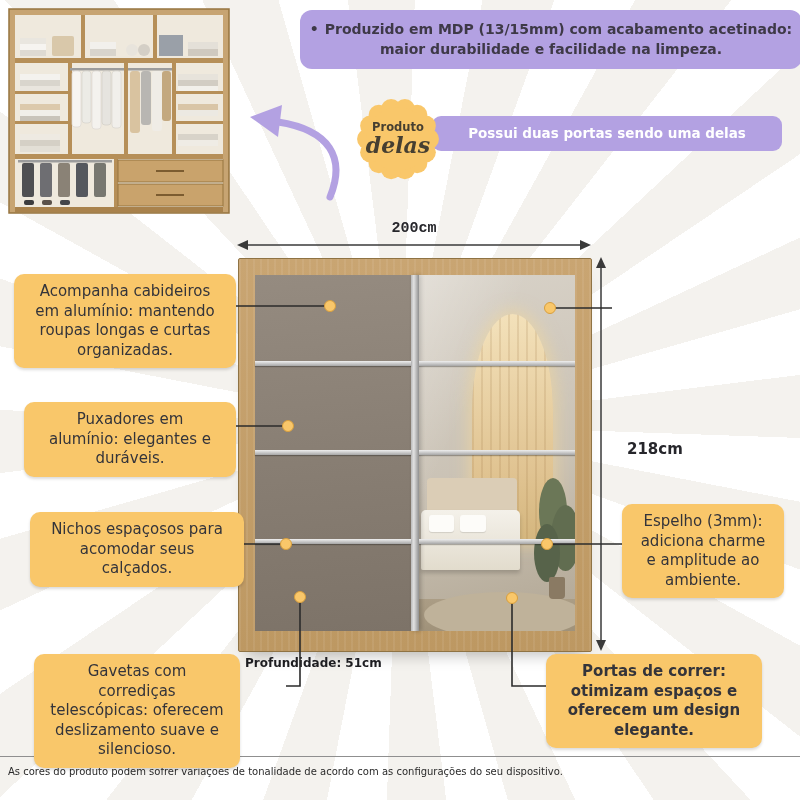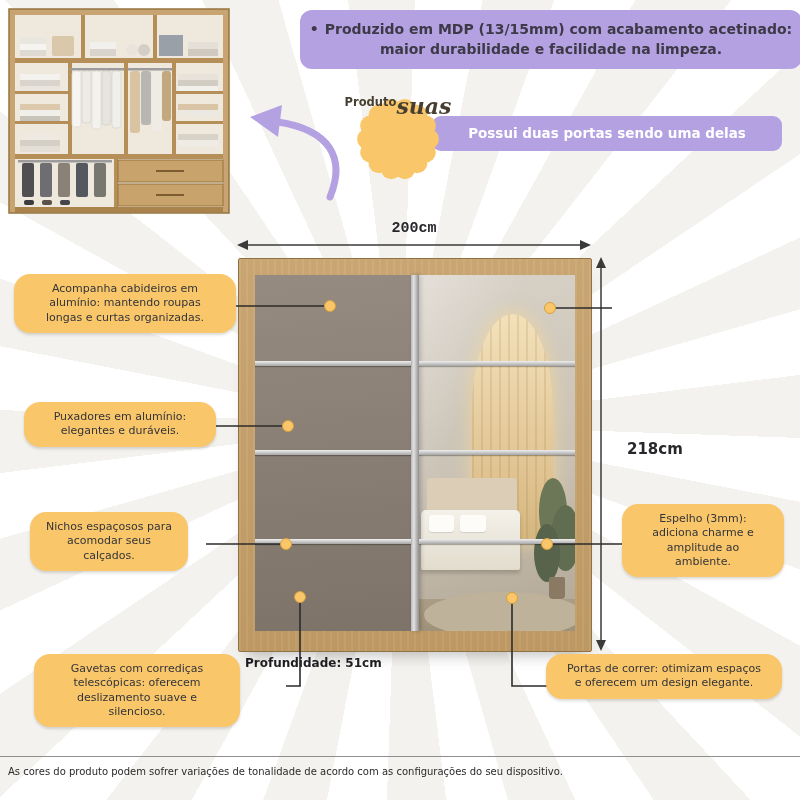--- a/index.html
+++ b/index.html
@@ -8,21 +8,21 @@
     font-family:"DejaVu Sans","Liberation Sans",sans-serif;
     background:repeating-conic-gradient(from 2deg at 50% 53%, #ffffff 0deg 9deg, #f4f2ee 9deg 18deg);
   }
   
   .banner{position:absolute;background:#b3a1e2;border-radius:12px;text-align:center;font-weight:600;z-index:4;}
   .banner-top{left:300px;top:10px;width:490px;padding:9px 6px;font-size:14px;line-height:1.45;color:#3e3947;}
   .banner-top .bullet{margin-right:6px;}
   .banner-flex{left:432px;top:116px;width:342px;padding:8px 4px;font-size:13.5px;line-height:1.4;color:#ffffff;border-radius:9px;}
   
   .flex-badge{position:absolute;left:354px;top:95px;width:88px;height:88px;z-index:5;}
-  .flex-badge .badge-text{position:absolute;inset:0;display:flex;flex-direction:row;justify-content:center;color:#463f31;}
+  .flex-badge .badge-text{position:absolute;inset:0;display:flex;flex-direction:column;align-items:center;justify-content:center;color:#463f31;}
   .flex-badge .badge-top{font-size:11.5px;font-weight:600;}
   .flex-badge .badge-main{font-family:"DejaVu Serif","Liberation Serif",serif;font-style:italic;font-weight:bold;font-size:22px;margin-top:-2px;}
   
   .photo{position:absolute;left:8px;top:8px;width:222px;height:206px;z-index:4;}
   
   .wardrobe{
     position:absolute;left:238px;top:258px;width:352px;height:392px;z-index:3;
     background:linear-gradient(#c9a572,#bd9862);
     background-image:repeating-linear-gradient(90deg, rgba(255,255,255,.07) 0 2px, rgba(0,0,0,0) 2px 7px),linear-gradient(#c9a572,#bd9862);
     border:1px solid #8f7344;border-radius:2px;
@@ -51,29 +51,29 @@
   .pot{position:absolute;left:32%;bottom:0;width:34%;height:18%;background:#8a7a63;border-radius:2px 2px 4px 4px;}
   .rug{position:absolute;left:3%;bottom:-2%;width:102%;height:13%;background:#bfb29a;border-radius:50%;}
   .floor{position:absolute;left:0;right:0;bottom:0;height:9%;background:linear-gradient(#ab9d85,#a0927a);}
   .sheen{position:absolute;inset:0;background:linear-gradient(115deg, rgba(255,255,255,.30) 0%, rgba(255,255,255,0) 34%);z-index:2;}
   
   .dim{position:absolute;font-weight:700;color:#26262b;z-index:4;}
   .dim-w{left:238px;top:220px;width:352px;text-align:center;font-size:15px;font-family:Liberation Mono, monospace;}
   .dim-h{left:611px;top:440px;font-size:15px;margin-left:16px;}
   .dim-d{left:245px;top:656px;width:352px;text-align:left;font-size:12px;color:#1d1d21;}
   
-  .callout{position:absolute;box-sizing:border-box;background:#f9c76a;border-radius:16px;color:#34343a;
-    text-align:center;font-size:11px;line-height:1.3;padding:8px 16px;box-shadow:0 2px 3px rgba(0,0,0,.14);z-index:6;}
+  .callout{position:absolute;box-sizing:border-box;background:#f9c76a;border-radius:10px;color:#34343a;
+    text-align:center;font-size:15px;line-height:1.3;padding:8px 16px;box-shadow:0 2px 3px rgba(0,0,0,.14);z-index:6;}
   #co-cabideiros{left:14px;top:274px;width:222px;}
-  #co-puxadores{left:24px;top:402px;width:192px;}
-  #co-nichos{left:30px;top:512px;width:158px;}
+  #co-puxadores{left:24px;top:402px;width:212px;}
+  #co-nichos{left:30px;top:512px;width:214px;}
   #co-gavetas{left:34px;top:654px;width:206px;}
   #co-cobertas{left:610px;top:276px;width:176px;}
   #co-espelho{left:622px;top:504px;width:162px;}
-  #co-portas{left:546px;top:654px;width:236px;}
+  #co-portas{left:546px;top:654px;width:216px;font-weight:bold;}
   
   .overlay{position:absolute;inset:0;z-index:5;pointer-events:none;}
   
   .footer-line{position:absolute;left:0;right:0;top:756px;border-top:1px solid #8f8f8f;z-index:4;}
   .footer-text{position:absolute;left:8px;top:766px;width:788px;font-size:10px;color:#2a2a2a;z-index:4;}
 </style>
 </head>
 <body>
 
 <div class="canvas">
@@ -188,21 +188,21 @@
         <circle cx="24.3" cy="19.6" r="10"></circle>
           <circle cx="36.3" cy="13.8" r="10"></circle>
           <circle cx="49.7" cy="13.8" r="10"></circle>
         <circle cx="61.7" cy="19.6" r="10"></circle>
           <circle cx="70" cy="30" r="10"></circle>
         <circle cx="43" cy="43" r="31"></circle>
       </g>
     </svg>
     <div class="badge-text">
       <div class="badge-top">Produto</div>
-      <div class="badge-main">suas</div>
+      <div class="badge-main">delas</div>
     </div>
   </div>
 
   <div class="banner banner-flex">
     <div>Possui duas portas sendo uma delas</div>
   </div>
 
   <div class="wardrobe">
     <div class="doors">
       <div class="door-left">

